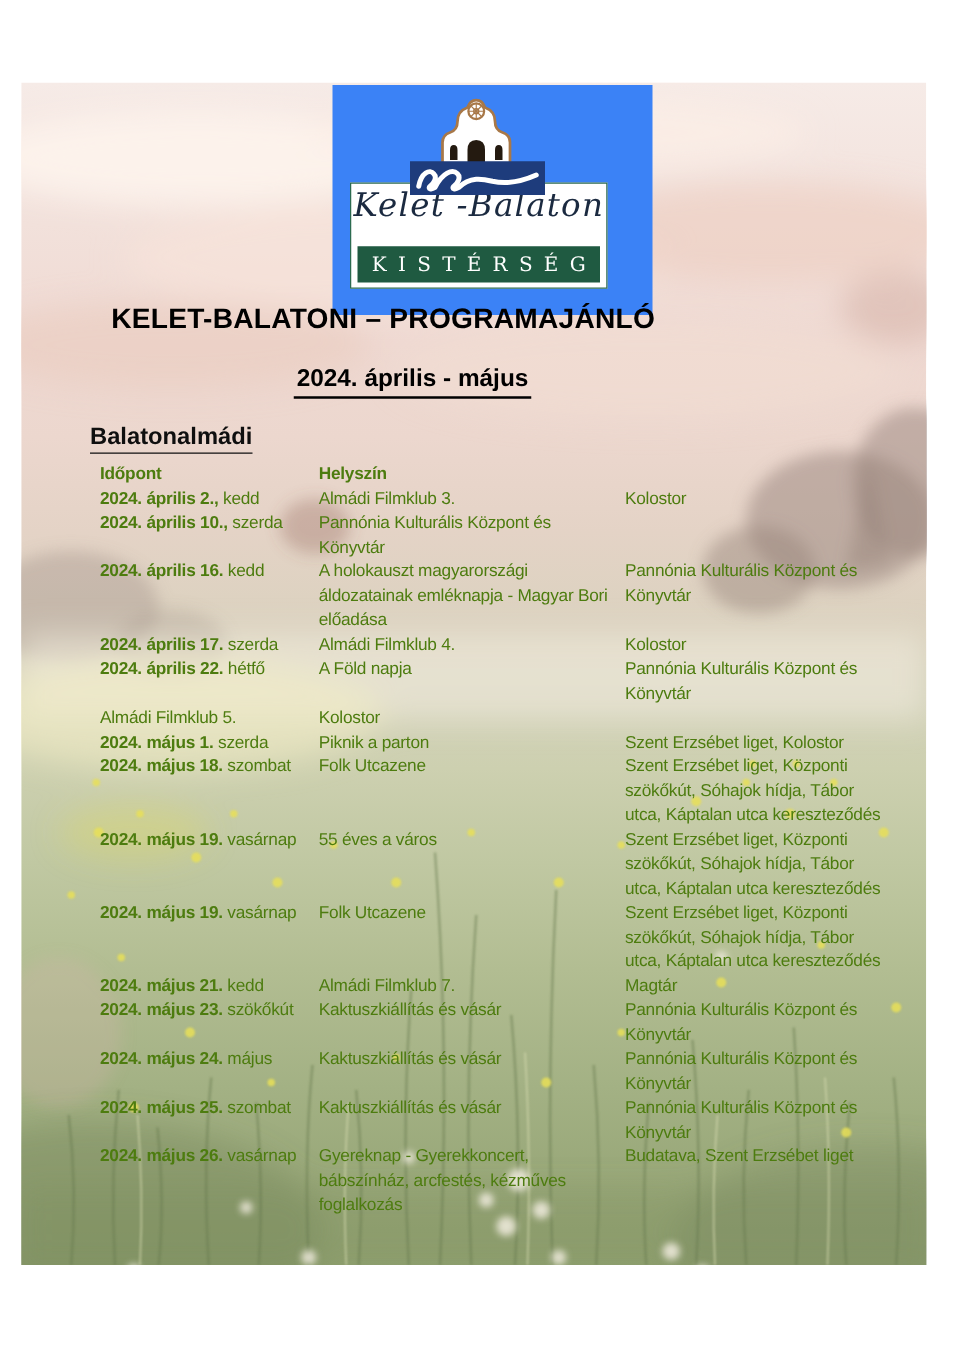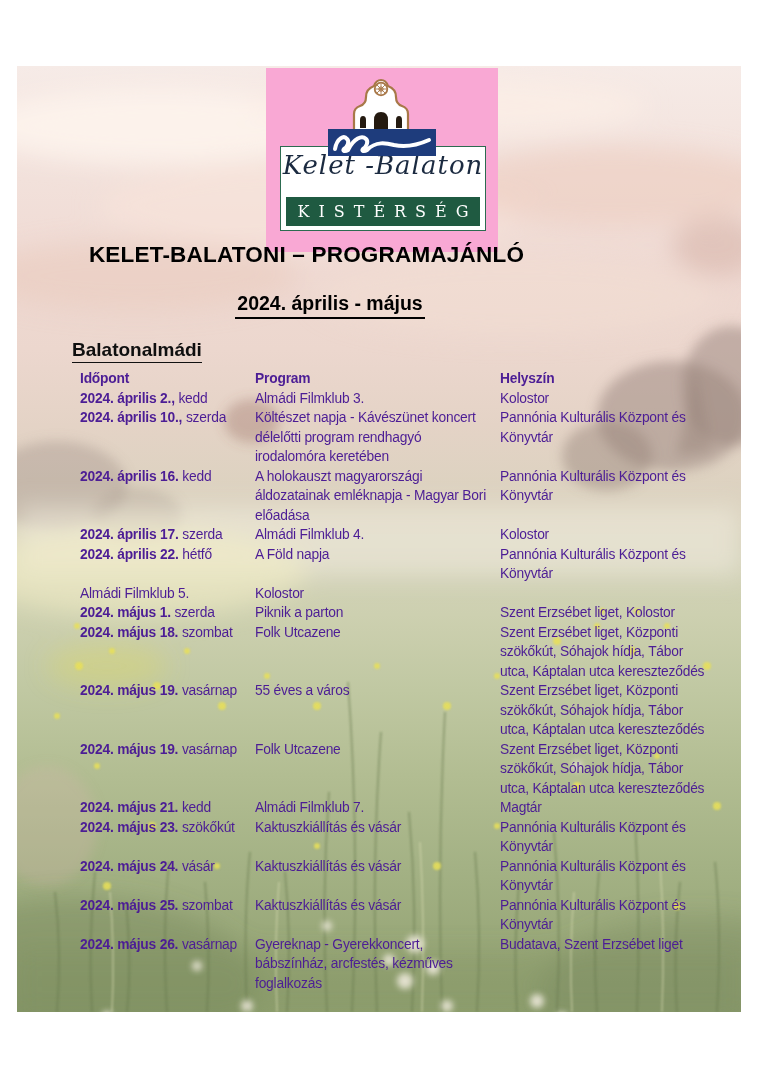--- a/index.html
+++ b/index.html
@@ -3,41 +3,41 @@
 <meta charset="utf-8">
 <style>
   html,body{margin:0;padding:0;}
   body{width:763px;height:1080px;background:#ffffff;font-family:"Liberation Sans",sans-serif;position:relative;overflow:hidden;}
   .page{position:absolute;left:0;top:0;width:763px;height:1080px;background:#fff;}
   .photo{position:absolute;left:17px;top:66px;width:724px;height:946px;z-index:0;}
   .photo svg{display:block;width:100%;height:100%;}
   .content{position:absolute;left:0;top:0;width:763px;height:1080px;z-index:1;}
 
   
-  .logo{position:absolute;left:266px;top:68px;width:232px;height:184px;background:#f9a8d4;}
+  .logo{position:absolute;left:266px;top:68px;width:232px;height:184px;background:#3b82f6;padding-left:24px;}
   .logo-building{position:absolute;left:84px;top:8px;width:62px;height:60px;z-index:1;}
   .logo-wave{position:absolute;left:62px;top:61px;width:108px;height:27px;background:#1e3c7c;z-index:2;}
   .logo-wave svg{display:block;width:100%;height:100%;}
   .logo-box{position:absolute;left:14px;top:78px;width:206px;height:85px;box-sizing:border-box;border:1.5px solid #2c6b50;background:#fff;z-index:1;}
   .logo-script{position:absolute;top:2px;left:0;right:0;text-align:center;
     font-family:"DejaVu Serif",serif;font-style:italic;font-size:26px;line-height:32px;color:#1b2a40;letter-spacing:1px;}
   .logo-bar{position:absolute;left:5px;right:5px;bottom:4px;height:29px;background:#1f5a41;color:#ffffff;
     font-family:"DejaVu Serif",serif;font-size:16px;line-height:29px;letter-spacing:9px;text-align:center;padding-left:9px;overflow:hidden;}
 
   
   .title{position:absolute;top:242px;left:0;width:613px;text-align:center;
     font-size:22.5px;font-weight:bold;color:#000;letter-spacing:0.2px;}
   .subtitle{position:absolute;top:292px;left:0;width:660px;text-align:center;font-size:19.5px;font-weight:bold;color:#000;}
   .subtitle span{display:inline-block;border-bottom:2px solid #000;padding:0 2px 2px;}
   .section{position:absolute;left:72px;top:339px;font-size:19px;font-weight:bold;color:#0f0f0f;}
   .section span{display:inline-block;border-bottom:1.5px solid #111;padding-bottom:1px;}
 
   
   .table{position:absolute;left:80px;top:369px;width:636px;font-size:13.8px;line-height:19.5px;
-    color:#4c1d95;letter-spacing:-0.2px;}
+    color:#4d7c0f;letter-spacing:-0.2px;}
   .t-row{display:grid;grid-template-columns:175px 245px 216px;}
   .cell{white-space:pre-line;}
   .cell.date{white-space:normal;}
   .head .cell{font-weight:bold;}
   .dt{font-weight:bold;}
 </style>
 </head>
 <body>
 
 <div class="page">
@@ -220,34 +220,30 @@
     <div class="subtitle">
       <span>2024. április - május</span>
     </div>
     <div class="section">
       <span>Balatonalmádi</span>
     </div>
 
     <div class="table">
       <div class="t-row head">
         <div class="cell">Időpont</div>
-        <div class="cell">Program</div>
         <div class="cell">Helyszín</div>
       </div>
 
       <div class="t-row">
         <div class="cell date"><span class="dt">2024. április 2.,</span> <span>kedd</span></div>
         <div class="cell">Almádi Filmklub 3.</div>
         <div class="cell">Kolostor</div>
       </div>
       <div class="t-row">
         <div class="cell date"><span class="dt">2024. április 10.,</span> <span>szerda</span></div>
-        <div class="cell">Költészet napja - Kávészünet koncert
-délelőtti program rendhagyó
-irodalomóra keretében</div>
         <div class="cell">Pannónia Kulturális Központ és
 Könyvtár</div>
       </div>
       <div class="t-row">
         <div class="cell date"><span class="dt">2024. április 16.</span> <span>kedd</span></div>
         <div class="cell">A holokauszt magyarországi
 áldozatainak emléknapja - Magyar Bori
 előadása</div>
         <div class="cell">Pannónia Kulturális Központ és
 Könyvtár</div>
@@ -298,21 +294,21 @@
         <div class="cell">Almádi Filmklub 7.</div>
         <div class="cell">Magtár</div>
       </div>
       <div class="t-row">
         <div class="cell date"><span class="dt">2024. május 23.</span> <span>szökőkút</span></div>
         <div class="cell">Kaktuszkiállítás és vásár</div>
         <div class="cell">Pannónia Kulturális Központ és
 Könyvtár</div>
       </div>
       <div class="t-row">
-        <div class="cell date"><span class="dt">2024. május 24.</span> <span>vásár</span></div>
+        <div class="cell date"><span class="dt">2024. május 24.</span> <span>május</span></div>
         <div class="cell">Kaktuszkiállítás és vásár</div>
         <div class="cell">Pannónia Kulturális Központ és
 Könyvtár</div>
       </div>
       <div class="t-row">
         <div class="cell date"><span class="dt">2024. május 25.</span> <span>szombat</span></div>
         <div class="cell">Kaktuszkiállítás és vásár</div>
         <div class="cell">Pannónia Kulturális Központ és
 Könyvtár</div>
       </div>

